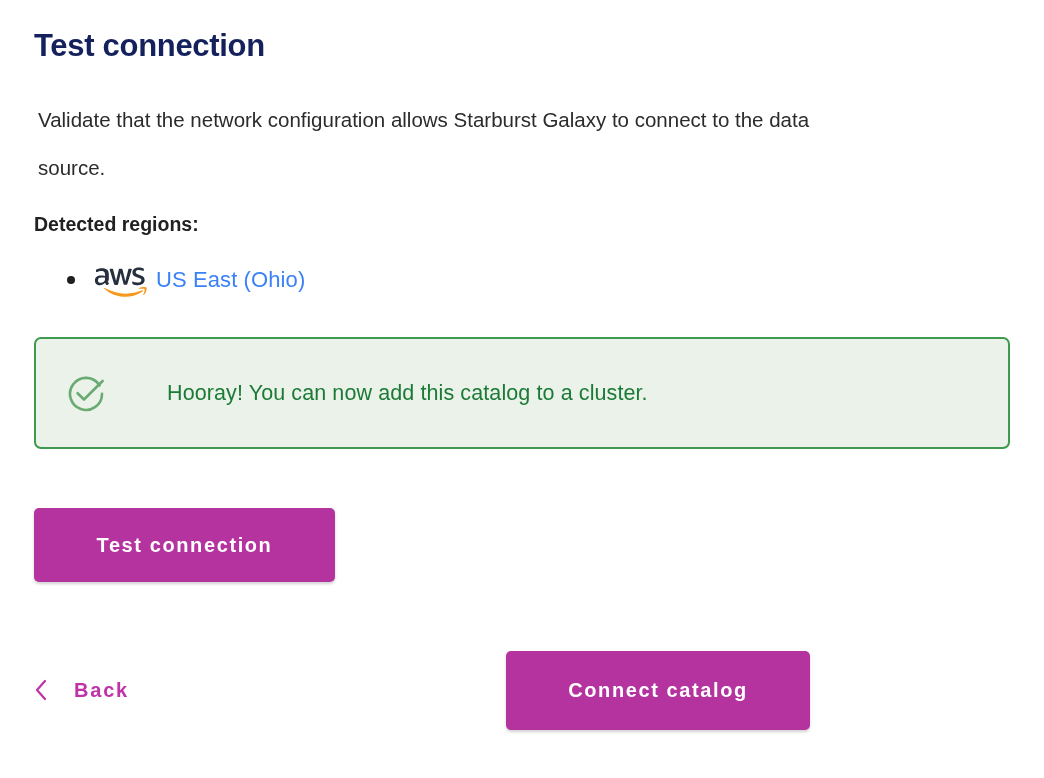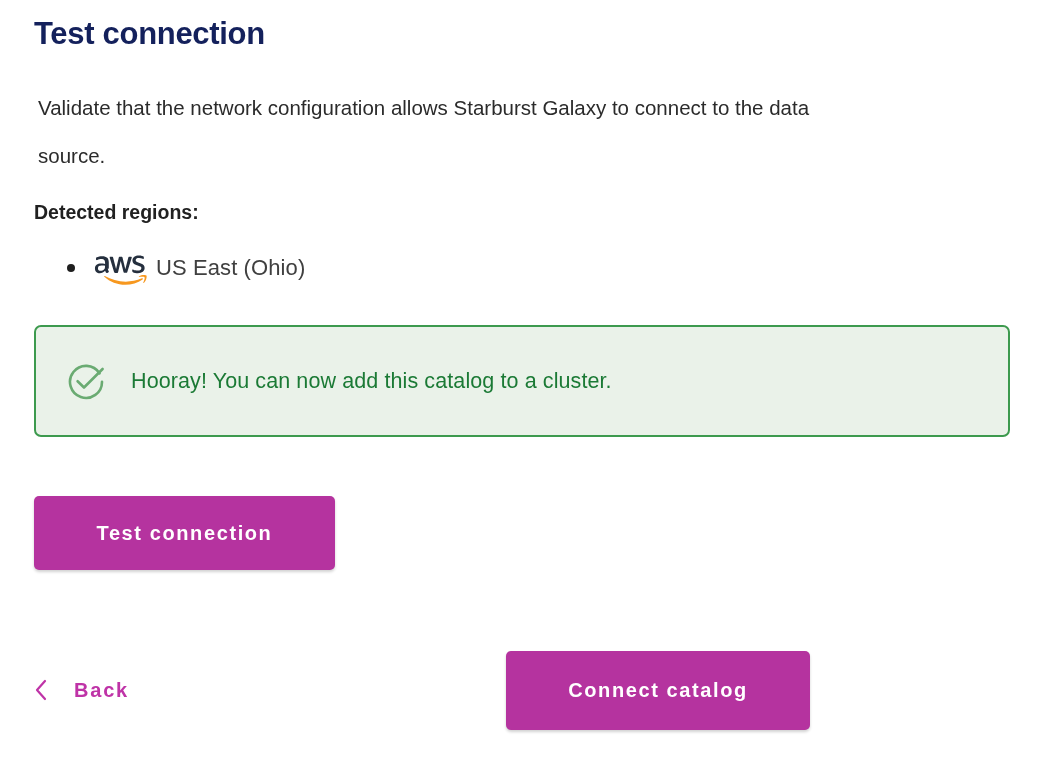--- a/index.html
+++ b/index.html
@@ -13,21 +13,21 @@
     font-family: "Liberation Sans", sans-serif;
     -webkit-font-smoothing: antialiased;
     overflow: hidden;
   }
 
   .page {
     position: relative;
     width: 896px;
     height: 778px;
     box-sizing: border-box;
-    padding: 0 34px;
+    padding: 12px 34px;
   }
 
   
   .page-title {
     margin: 0;
     padding-top: 14px;
     font-size: 31px;
     line-height: 40px;
     font-weight: bold;
     letter-spacing: -0.3px;
@@ -61,21 +61,21 @@
     padding: 0;
   }
   .region-item {
     position: relative;
     display: flex;
     align-items: center;
     padding-left: 58px;
     margin-top: 26px;
     font-size: 22px;
     line-height: 30px;
-    color: #404040;
+    color: #3b82f6;
   }
   .region-item::before {
     content: "";
     position: absolute;
     left: 55px;
     top: 50%;
     margin-left: -22px;
     margin-top: -4px;
     width: 8px;
     height: 8px;
@@ -101,20 +101,21 @@
     margin-top: 40px;
     width: 976px;
     box-sizing: border-box;
     height: 112px;
     background: #eaf2e9;
     border: 2px solid #3d9a4e;
     border-radius: 7px;
     display: flex;
     align-items: center;
     padding-left: 30px;
+    gap: 36px;
   }
   .success-icon {
     width: 40px;
     height: 40px;
     flex: none;
     margin-right: 25px;
   }
   .success-text {
     font-size: 21.5px;
     line-height: 30px;

